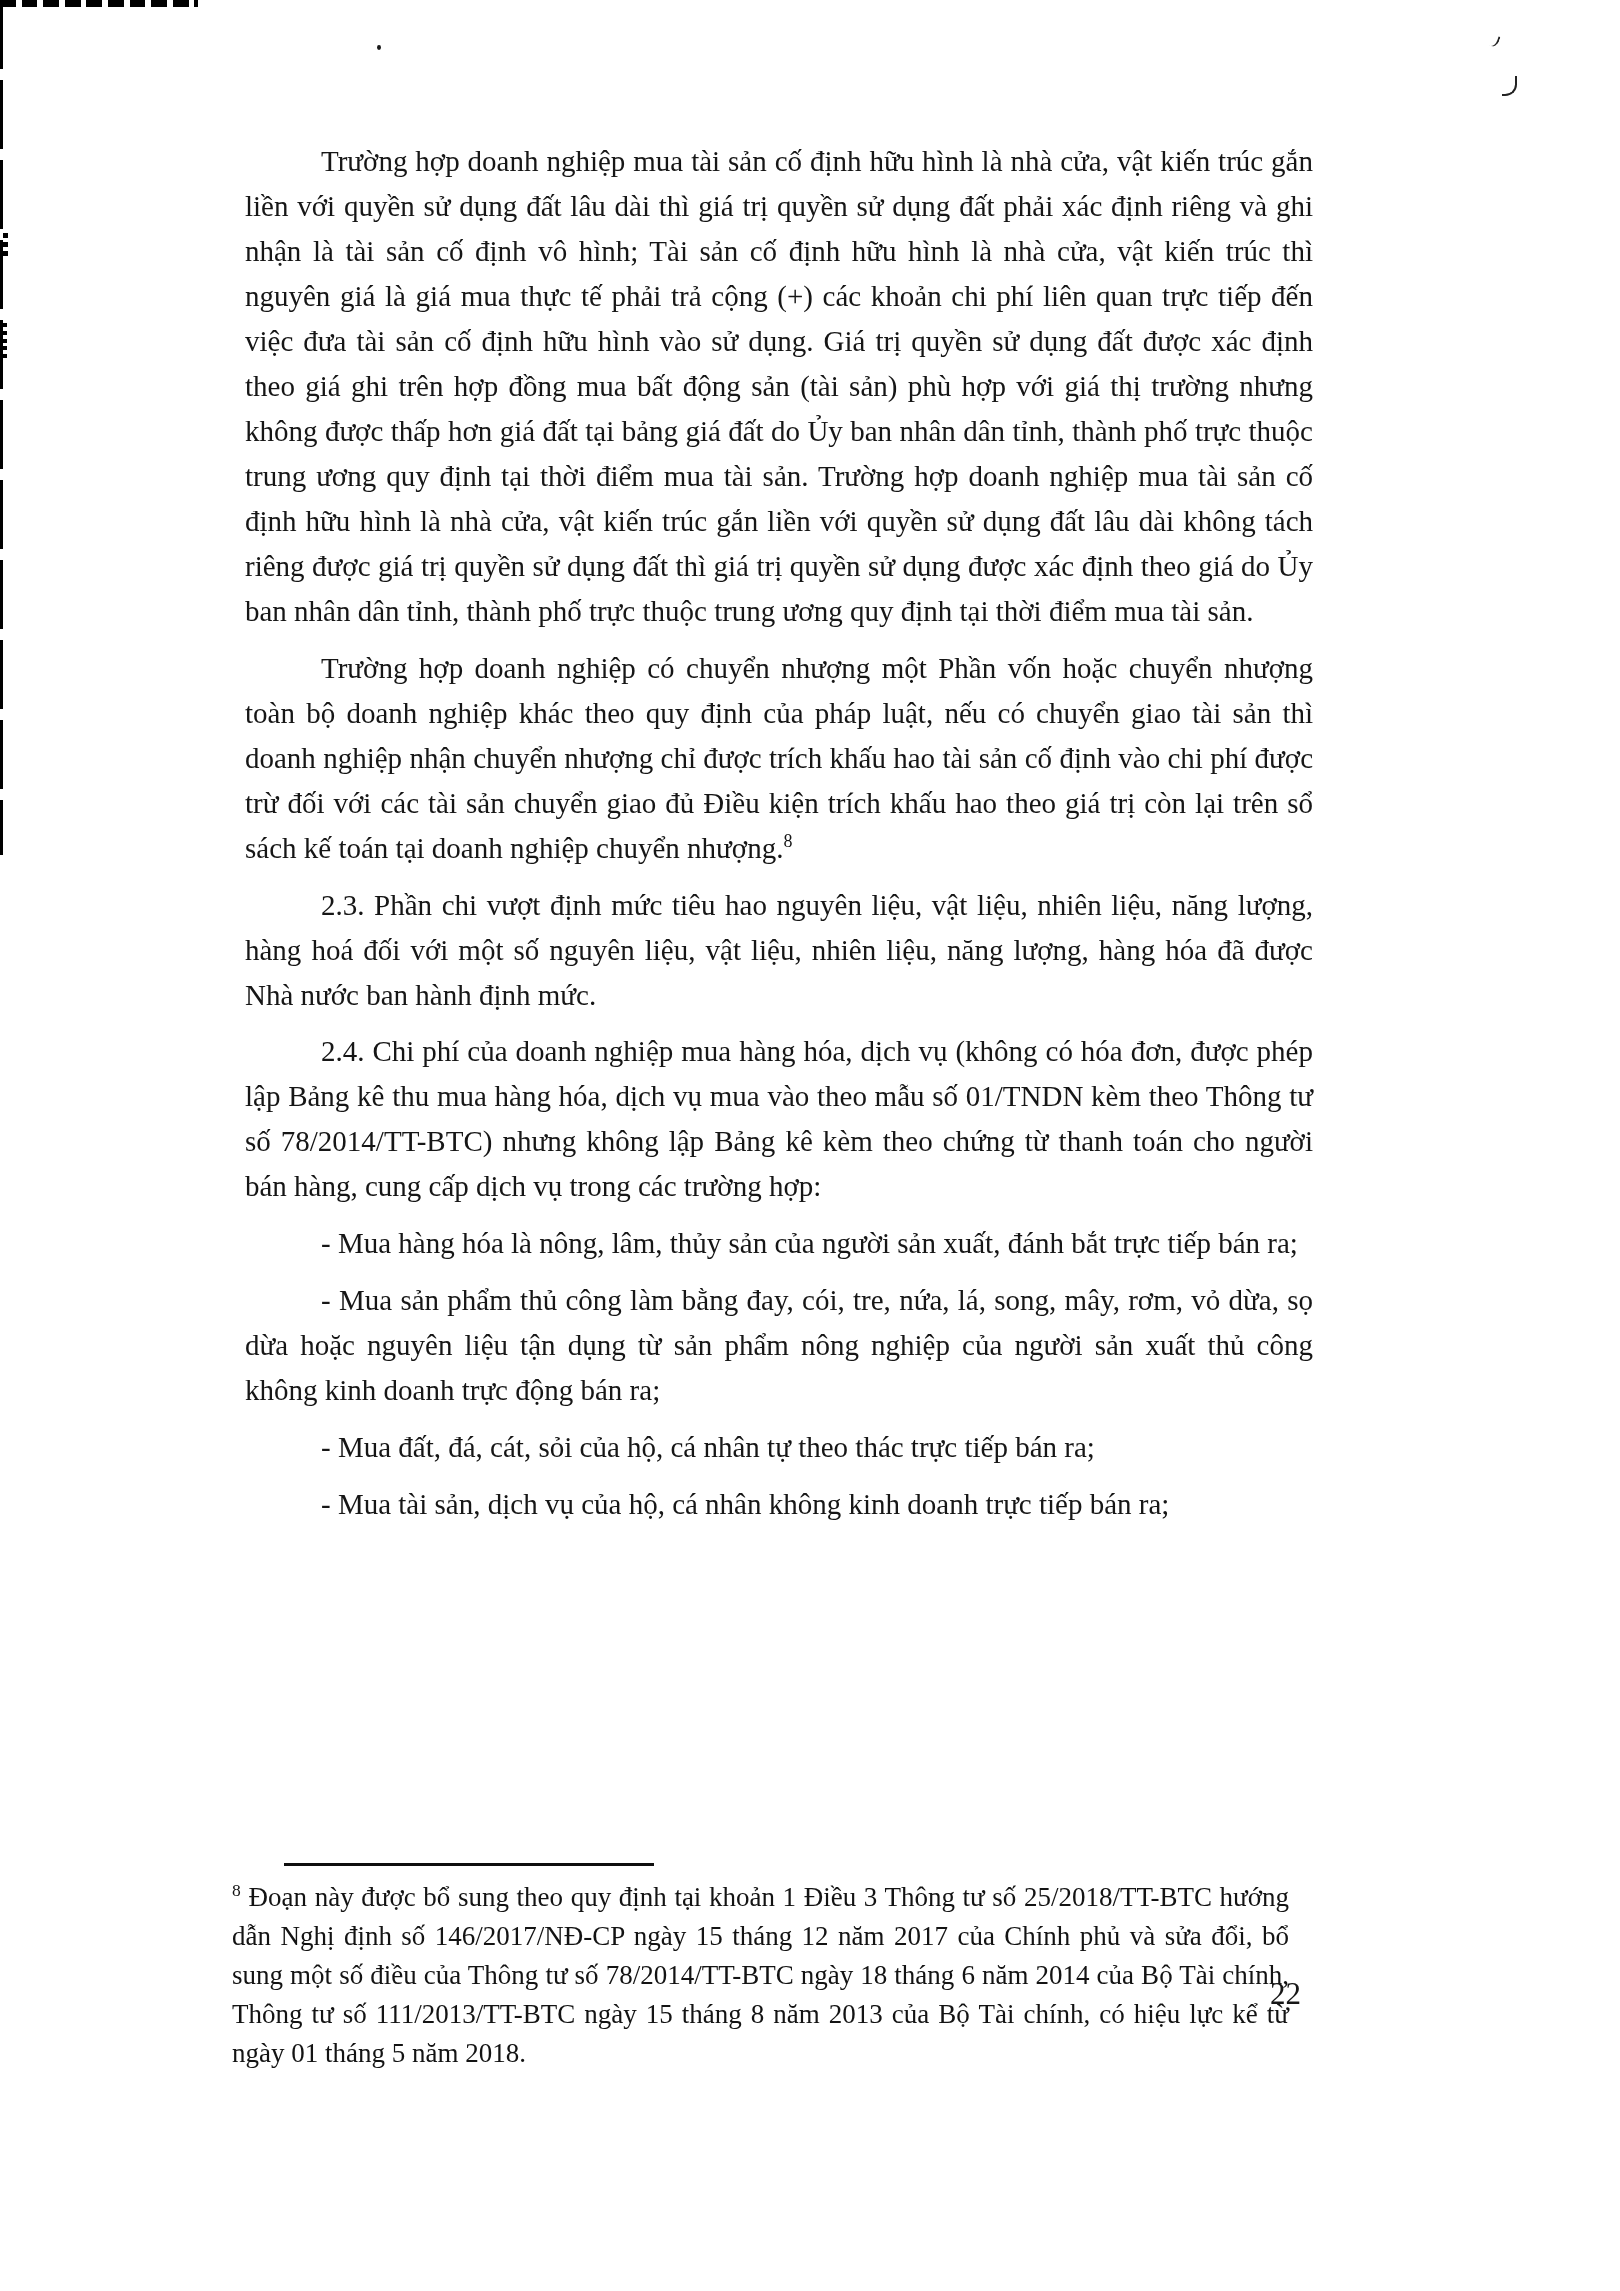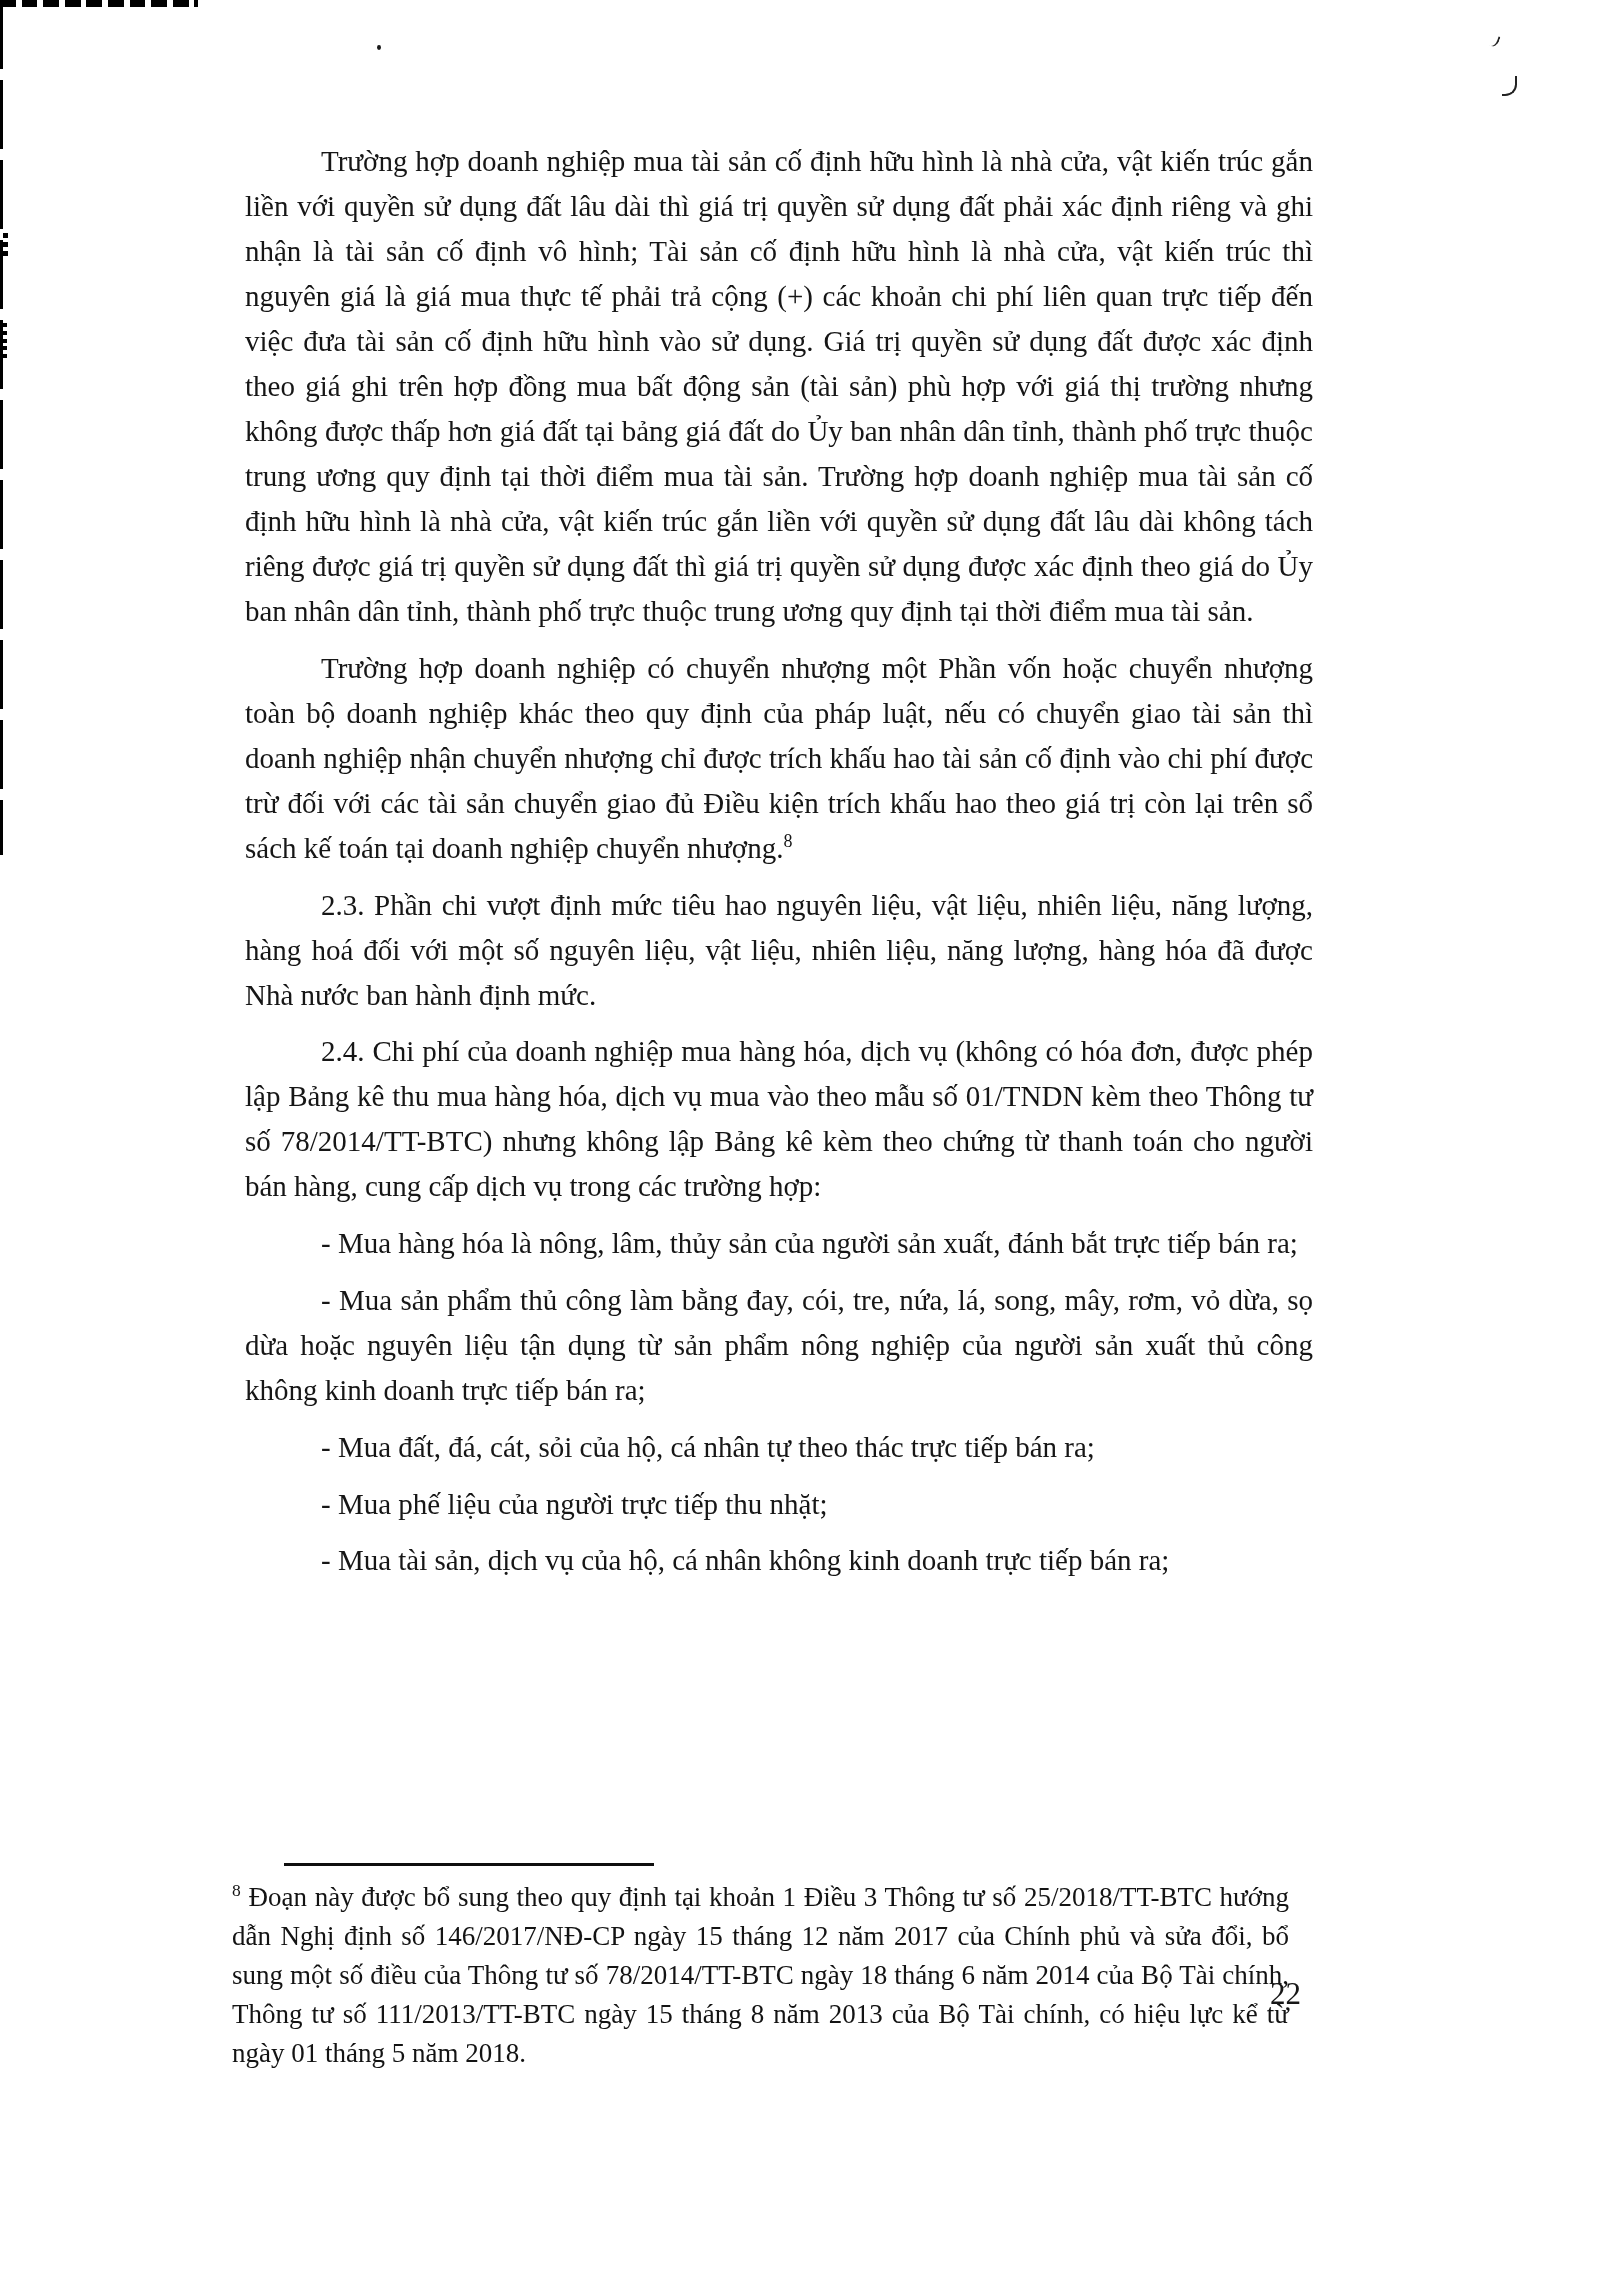--- a/index.html
+++ b/index.html
@@ -119,25 +119,24 @@
   <p>Trường hợp doanh nghiệp mua tài sản cố định hữu hình là nhà cửa, vật kiến trúc gắn liền với quyền sử dụng đất lâu dài thì giá trị quyền sử dụng đất phải xác định riêng và ghi nhận là tài sản cố định vô hình; Tài sản cố định hữu hình là nhà cửa, vật kiến trúc thì nguyên giá là giá mua thực tế phải trả cộng (+) các khoản chi phí liên quan trực tiếp đến việc đưa tài sản cố định hữu hình vào sử dụng. Giá trị quyền sử dụng đất được xác định theo giá ghi trên hợp đồng mua bất động sản (tài sản) phù hợp với giá thị trường nhưng không được thấp hơn giá đất tại bảng giá đất do Ủy ban nhân dân tỉnh, thành phố trực thuộc trung ương quy định tại thời điểm mua tài sản. Trường hợp doanh nghiệp mua tài sản cố định hữu hình là nhà cửa, vật kiến trúc gắn liền với quyền sử dụng đất lâu dài không tách riêng được giá trị quyền sử dụng đất thì giá trị quyền sử dụng được xác định theo giá do Ủy ban nhân dân tỉnh, thành phố trực thuộc trung ương quy định tại thời điểm mua tài sản.</p>
 
   <p><span>Trường hợp doanh nghiệp có chuyển nhượng một Phần vốn hoặc chuyển nhượng toàn bộ doanh nghiệp khác theo quy định của pháp luật, nếu có chuyển giao tài sản thì doanh nghiệp nhận chuyển nhượng chỉ được trích khấu hao tài sản cố định vào chi phí được trừ đối với các tài sản chuyển giao đủ Điều kiện trích khấu hao theo giá trị còn lại trên sổ sách kế toán tại doanh nghiệp chuyển nhượng.</span><sup class="fnref">8</sup></p>
 
   <p>2.3. Phần chi vượt định mức tiêu hao nguyên liệu, vật liệu, nhiên liệu, năng lượng, hàng hoá đối với một số nguyên liệu, vật liệu, nhiên liệu, năng lượng, hàng hóa đã được Nhà nước ban hành định mức.</p>
 
   <p>2.4. Chi phí của doanh nghiệp mua hàng hóa, dịch vụ (không có hóa đơn, được phép lập Bảng kê thu mua hàng hóa, dịch vụ mua vào theo mẫu số 01/TNDN kèm theo Thông tư số 78/2014/TT-BTC) nhưng không lập Bảng kê kèm theo chứng từ thanh toán cho người bán hàng, cung cấp dịch vụ trong các trường hợp:</p>
 
   <p>- Mua hàng hóa là nông, lâm, thủy sản của người sản xuất, đánh bắt trực tiếp bán ra;</p>
 
-  <p>- Mua sản phẩm thủ công làm bằng đay, cói, tre, nứa, lá, song, mây, rơm, vỏ dừa, sọ dừa hoặc nguyên liệu tận dụng từ sản phẩm nông nghiệp của người sản xuất thủ công không kinh doanh trực tiếp bán ra;</p>
+  <p>- Mua sản phẩm thủ công làm bằng đay, cói, tre, nứa, lá, song, mây, rơm, vỏ dừa, sọ dừa hoặc nguyên liệu tận dụng từ sản phẩm nông nghiệp của người sản xuất thủ công không kinh doanh trực động bán ra;</p>
 
   <p>- Mua đất, đá, cát, sỏi của hộ, cá nhân tự theo thác trực tiếp bán ra;</p>
 
-  <p>- Mua phế liệu của người trực tiếp thu nhặt;</p>
 
   <p>- Mua tài sản, dịch vụ của hộ, cá nhân không kinh doanh trực tiếp bán ra;</p>
 </div>
 
 <div class="footnote-separator"></div>
 <div class="footnote"><sup class="fn-marker">8</sup><span>Đoạn này được bổ sung theo quy định tại khoản 1 Điều 3 Thông tư số 25/2018/TT-BTC hướng dẫn Nghị định số 146/2017/NĐ-CP ngày 15 tháng 12 năm 2017 của Chính phủ và sửa đổi, bổ sung một số điều của Thông tư số 78/2014/TT-BTC ngày 18 tháng 6 năm 2014 của Bộ Tài chính, Thông tư số 111/2013/TT-BTC ngày 15 tháng 8 năm 2013 của Bộ Tài chính, có hiệu lực kể từ ngày 01 tháng 5 năm 2018.</span></div>
 
 <div class="page-number">22</div>
 
 

